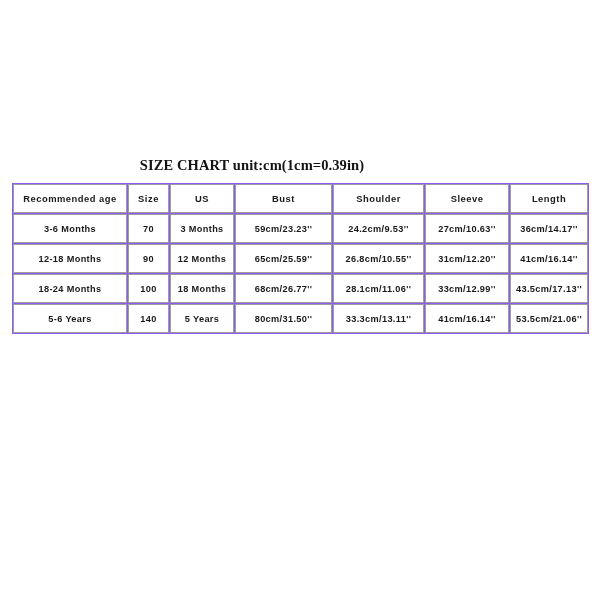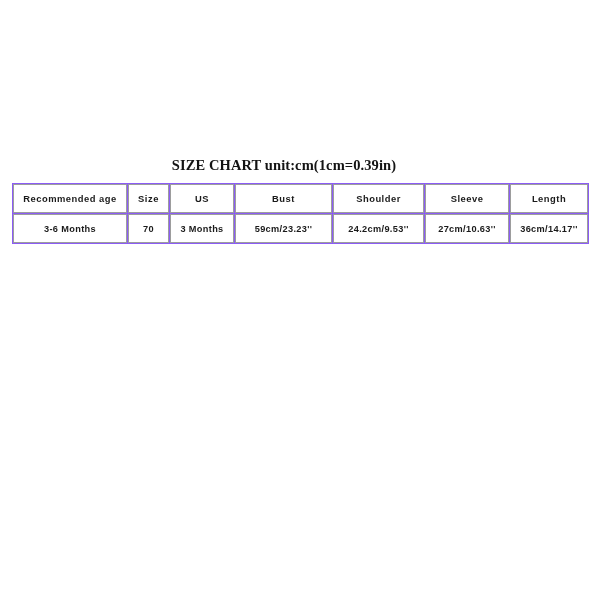--- a/index.html
+++ b/index.html
@@ -29,21 +29,20 @@
     left: 0;
     top: 157px;
     width: 504px;
     text-align: center;
     font-family: "Liberation Serif", "DejaVu Serif", serif;
     font-weight: bold;
     font-size: 14.5px;
     letter-spacing: 0.1px;
     color: #141414;
     white-space: nowrap;
-    margin-left: 32px;
   }
 
   
   .table-wrap {
     position: absolute;
     left: 12px;
     top: 183px;
     width: 576px;
   }
 
@@ -118,17 +117,44 @@
       <tbody>
         <tr>
           <td>3-6 Months</td>
           <td>70</td>
           <td>3 Months</td>
           <td>59cm/23.23''</td>
           <td>24.2cm/9.53''</td>
           <td>27cm/10.63''</td>
           <td>36cm/14.17''</td>
         </tr>
+        <tr>
+          <td>12-18 Months</td>
+          <td>90</td>
+          <td>12 Months</td>
+          <td>65cm/25.59''</td>
+          <td>26.8cm/10.55''</td>
+          <td>31cm/12.20''</td>
+          <td>41cm/16.14''</td>
+        </tr>
+        <tr>
+          <td>18-24 Months</td>
+          <td>100</td>
+          <td>18 Months</td>
+          <td>68cm/26.77''</td>
+          <td>28.1cm/11.06''</td>
+          <td>33cm/12.99''</td>
+          <td>43.5cm/17.13''</td>
+        </tr>
+        <tr>
+          <td>5-6 Years</td>
+          <td>140</td>
+          <td>5 Years</td>
+          <td>80cm/31.50''</td>
+          <td>33.3cm/13.11''</td>
+          <td>41cm/16.14''</td>
+          <td>53.5cm/21.06''</td>
+        </tr>
       </tbody>
     </table>
   </div>
 
 </div>
 
 </body></html>

